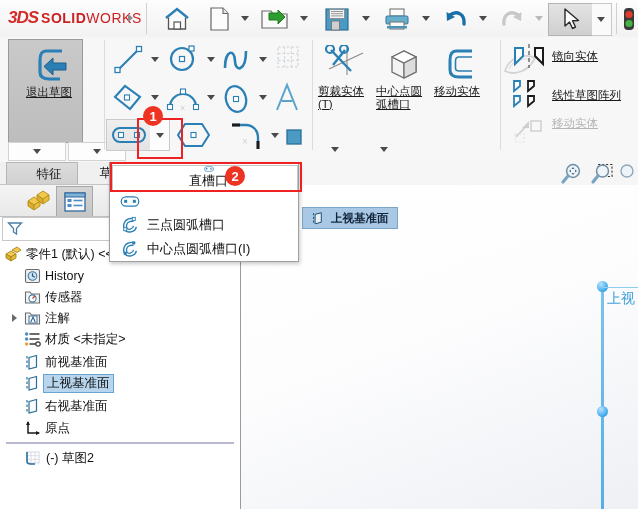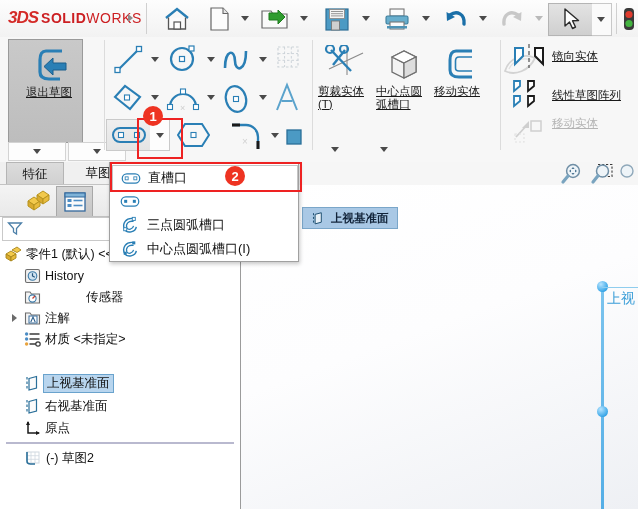--- a/index.html
+++ b/index.html
@@ -33,21 +33,21 @@
   .ribbon{position:absolute;left:0;top:37px;width:638px;height:125px;
     background:#f7f7f7;border-bottom:1px solid #c8c8c8;overflow:hidden;}
   .cmd-label{font-size:11.5px;line-height:12.5px;color:#1a1a1a;white-space:normal;text-decoration:underline;}
   .cmd-label.dis{color:#b4b4b4;}
   .big-btn{position:absolute;width:56px;height:102px;}
   .big-btn.sel{background:linear-gradient(#c9c9c9,#bdbdbd);border:1px solid #9a9a9a;}
   .ribbon-sep{position:absolute;top:3px;width:1px;height:110px;background:#dcdcdc;}
 
   
   .tabstrip{position:absolute;left:0;top:162px;width:638px;height:23px;background:#f0f0f0;}
-  .tab{position:absolute;top:0;height:22px;line-height:22px;text-align:center;font-size:12.5px;color:#111;}
+  .tab{position:absolute;top:0;height:22px;line-height:22px;text-align:center;font-size:12.5px;color:#111;padding-left:14px;}
   .tab.active{background:linear-gradient(#dcdcdc,#d0d0d0);border:1px solid #b5b5b5;border-bottom:none;}
   .tab.inactive{background:transparent;}
   .tabstrip-line{position:absolute;left:0;top:184px;width:638px;height:1px;background:#c3c3c3;}
 
   
   .left-panel{position:absolute;left:0;top:185px;width:240px;height:324px;background:#fff;
     border-right:1px solid #9b9b9b;}
   .pm-tabs{position:absolute;left:0;top:0;width:240px;height:31px;
     background:linear-gradient(#f4f4f4,#e9e9e9);border-bottom:1px solid #c0c0c0;}
   .pm-tab{position:absolute;top:1px;width:35px;height:29px;display:flex;align-items:center;justify-content:center;}
@@ -72,21 +72,21 @@
   .plane-txt{position:absolute;font-size:14px;color:#3d9fd8;}
   .plane-rect{position:absolute;border-top:1px solid #8fcdee;border-right:1px solid #8fcdee;}
   .gfx-tip{position:absolute;height:20px;background:#a9c8e5;border:1px solid #7aa6c9;
     display:flex;align-items:center;padding:0 8px;font-size:11.5px;color:#12243a;font-weight:bold;}
 
   
   .menu{position:absolute;left:109px;top:162px;width:188px;height:98px;
     background:#fff;border:1px solid #a0a0a0;box-shadow:1px 2px 4px rgba(0,0,0,.22);z-index:40;}
   .mitem{position:absolute;left:2px;width:184px;height:24px;display:flex;align-items:center;}
   .mitem .mlabel{font-size:13px;color:#111;margin-left:7px;}
-  .mitem.hl{background:#fff;border:1px solid #c4c4c4;}
+  .mitem.hl{background:#fff;border:1px solid #c4c4c4;flex-direction:column;}
 
   
   .hl-rect{position:absolute;border:2px solid #ee2222;z-index:60;pointer-events:none;}
   .badge{position:absolute;width:20px;height:20px;border-radius:50%;background:#ee3322;
     color:#fff;font-size:13px;font-weight:bold;display:flex;align-items:center;justify-content:center;
     z-index:70;font-family:"Liberation Sans",sans-serif;}
 
   .ico{display:block;}
 </style>
 </head>
@@ -438,21 +438,21 @@
 
       <div class="tnode" style="left:24px;top:24px;">
         <svg class="ico" width="17" height="16" viewBox="0 0 17 16">
           <rect x="1.5" y="1.5" width="14" height="13" rx="1.5" fill="#f0f0f0" stroke="#6d6d6d" stroke-width="1.1"></rect>
           <circle cx="8.5" cy="8" r="4.3" fill="#cfe2f0" stroke="#3b7aa8" stroke-width="1.1"></circle>
           <path d="M8.5 5.3 L8.5 8 L10.8 9.2" stroke="#25557c" stroke-width="1.2" fill="none"></path>
         </svg>
         <span class="tlabel">History</span>
       </div>
 
-      <div class="tnode" style="left:24px;top:45px;gap:41px;">
+      <div class="tnode" style="left:24px;top:45px;">
         <svg class="ico" width="17" height="16" viewBox="0 0 17 16">
           <path d="M1.5 3 H6 L7.5 5 H15.5 V14 H1.5 Z" fill="#f4f4f4" stroke="#6d6d6d" stroke-width="1.1"></path>
           <circle cx="8.5" cy="9.5" r="3.6" fill="#fff" stroke="#3b7aa8" stroke-width="1.1"></circle>
           <path d="M8.5 9.5 L11 7" stroke="#c43b2e" stroke-width="1.2"></path>
         </svg>
         <span class="tlabel">传感器</span>
       </div>
 
       <div class="expander" style="left:12px;top:72px;"></div>
       <div class="tnode" style="left:24px;top:66px;">
@@ -470,20 +470,27 @@
           <circle cx="2.6" cy="8" r="1.7" fill="#4b8cc4"></circle>
           <circle cx="2.6" cy="13" r="1.7" fill="#e8a33d"></circle>
           <line x1="5.5" y1="3" x2="15.5" y2="3" stroke="#3a3a3a" stroke-width="1.5"></line>
           <line x1="5.5" y1="8" x2="15.5" y2="8" stroke="#3a3a3a" stroke-width="1.5"></line>
           <line x1="5.5" y1="13" x2="12" y2="13" stroke="#3a3a3a" stroke-width="1.5"></line>
           <circle cx="14" cy="13" r="2.2" fill="none" stroke="#3a3a3a" stroke-width="1.2"></circle>
         </svg>
         <span class="tlabel">材质 &lt;未指定&gt;</span>
       </div>
 
+      <div class="tnode" style="left:24px;top:110px;">
+        <svg class="ico" width="17" height="17" viewBox="0 0 17 17">
+          <path d="M3 2 L3 15" stroke="#2a6f99" stroke-width="1.2" stroke-dasharray="2.5,2"></path>
+          <path d="M5 3.5 L12.5 1.5 L12.5 13 L5 15 Z" fill="#fbfbfb" stroke="#2a6f99" stroke-width="1.2"></path>
+        </svg>
+        <span class="tlabel">前视基准面</span>
+      </div>
 
       <div class="tnode sel" style="left:24px;top:131px;">
         <svg class="ico" width="17" height="17" viewBox="0 0 17 17">
           <path d="M3 2 L3 15" stroke="#2a6f99" stroke-width="1.2" stroke-dasharray="2.5,2"></path>
           <path d="M5 3.5 L12.5 1.5 L12.5 13 L5 15 Z" fill="#fbfbfb" stroke="#2a6f99" stroke-width="1.2"></path>
         </svg>
         <span class="tlabel">上视基准面</span>
       </div>
 
       <div class="tnode" style="left:24px;top:154px;">

